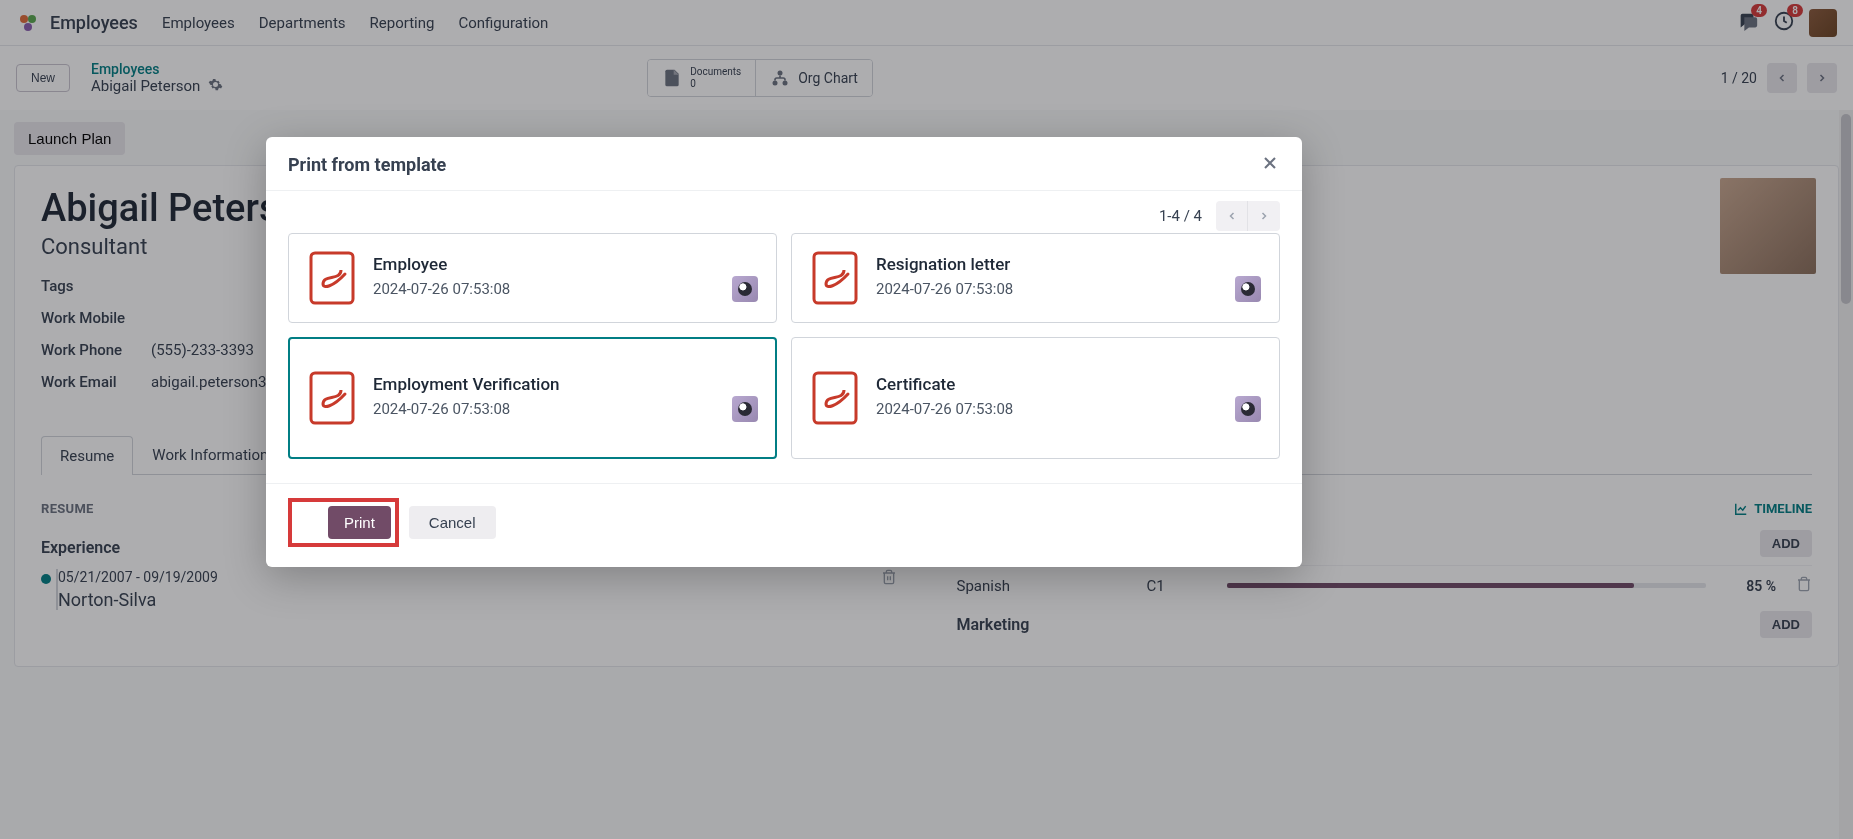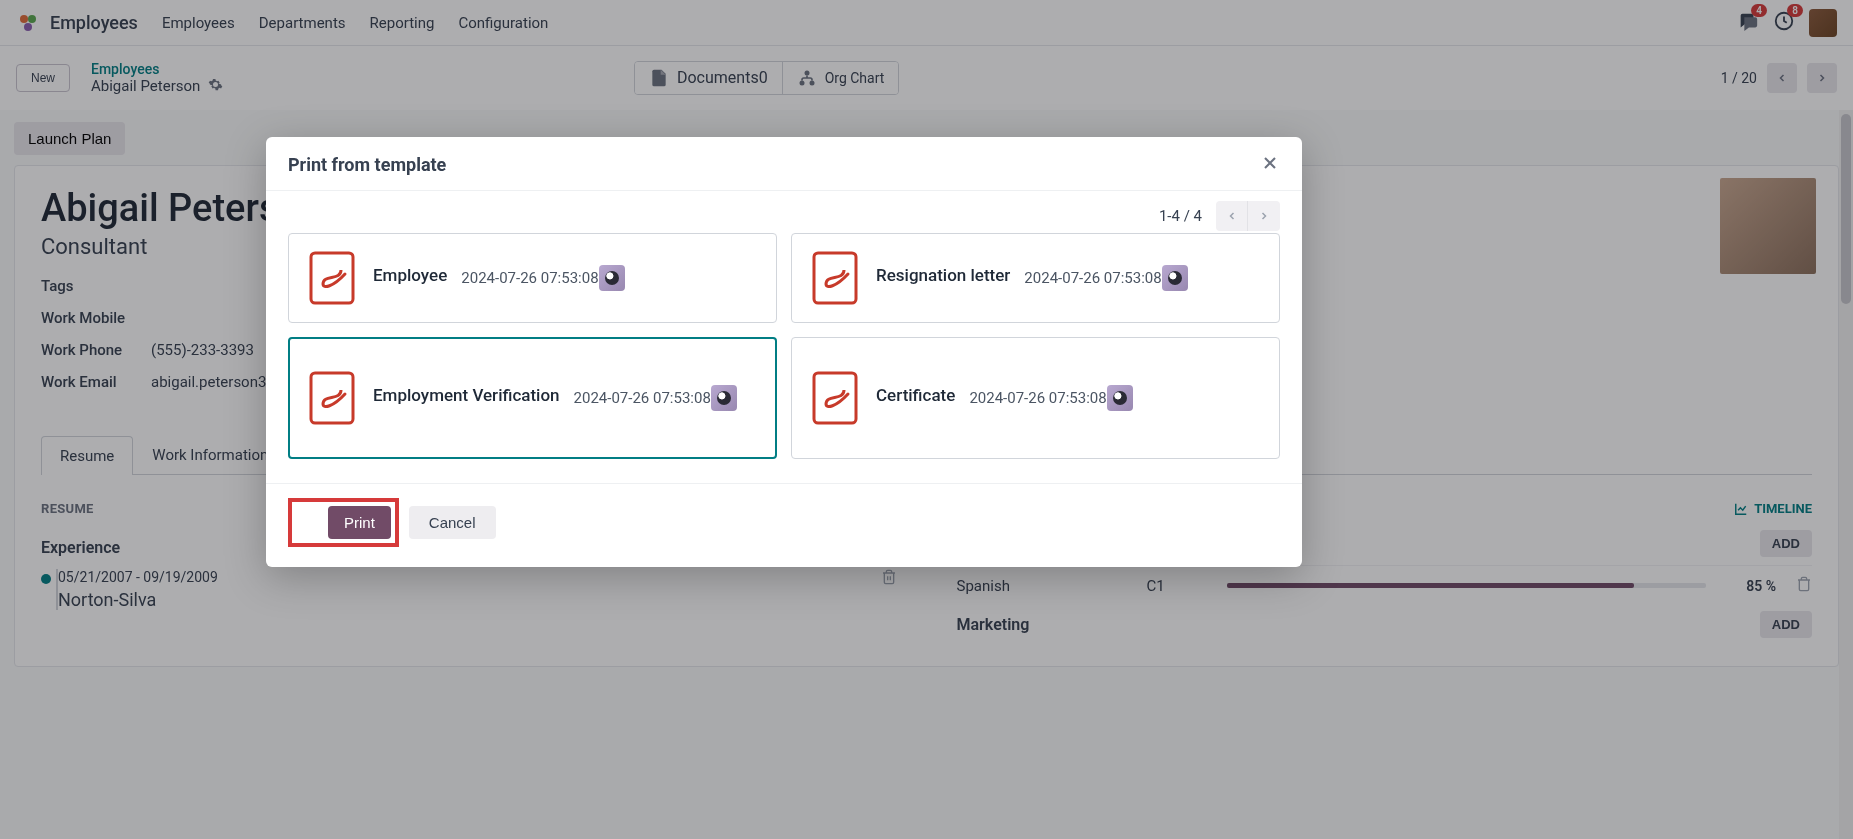--- a/index.html
+++ b/index.html
@@ -18,21 +18,21 @@
   
   .controlbar { height: 64px; background: #fff; display: flex; align-items: center; padding: 0 16px; }
   .new-btn { border: 1px solid #c9c5d0; background: #fff; color: #374151; font-size: 12px; padding: 6px 14px; border-radius: 4px; cursor: pointer; margin-right: 21px; }
   .breadcrumb-block { display: flex; flex-direction: column; }
   .breadcrumb-link { color: #017e84; font-size: 14px; font-weight: 500; cursor: pointer; }
   .breadcrumb-name { font-size: 15px; color: #374151; display: flex; align-items: center; gap: 8px; }
   .gear-icon { color: #6b7280; cursor: pointer; }
   .control-center { margin-left: auto; margin-right: auto; display: flex; gap: 0; border: 1px solid #d1d5db; border-radius: 4px; overflow: hidden; }
   .stat-btn { display: flex; align-items: center; gap: 8px; padding: 6px 14px; background: #fff; cursor: pointer; }
   .stat-btn + .stat-btn { border-left: 1px solid #d1d5db; }
-  .stat-btn .stat-text { display: flex; flex-direction: row; font-size: 16px; line-height: 1.2; color: #374151; }
+  .stat-btn .stat-text { display: flex; flex-direction: column; font-size: 10px; line-height: 1.2; color: #374151; }
   .stat-btn svg { color: #6b7280; }
   .pager-right { margin-left: auto; display: flex; align-items: center; gap: 10px; }
   .pager-text { font-size: 14px; color: #374151; }
   .pager-btn { width: 30px; height: 30px; border: none; background: #e8e6ec; border-radius: 4px; cursor: pointer; display: flex; align-items: center; justify-content: center; color: #6b7280; }
   
   
   .main { padding: 12px 14px; position: relative; }
   .launch-btn { background: #e8e6ec; border: none; padding: 8px 14px; font-size: 15px; border-radius: 4px; cursor: pointer; margin-bottom: 10px; }
   .card { background: #fff; border: 1px solid #e5e7eb; border-radius: 4px; padding: 20px 26px; position: relative; }
   .emp-name { font-size: 38px; font-weight: 500; color: #1f2937; margin-bottom: 4px; }
@@ -75,21 +75,21 @@
   .modal-body { padding: 10px 22px 24px; border-top: 1px solid #eef0f2; border-bottom: 1px solid #eef0f2; }
   .modal-pager { display: flex; justify-content: flex-end; align-items: center; gap: 0; margin-bottom: 2px; }
   .modal-pager-text { font-size: 15px; color: #374151; margin-right: 14px; }
   .modal-pager-btns { display: flex; background: #f1f0f3; border-radius: 4px; overflow: hidden; }
   .modal-pager-btn { width: 32px; height: 30px; border: none; background: transparent; cursor: pointer; display: flex; align-items: center; justify-content: center; color: #9ca3af; }
   .modal-pager-btn:first-child { border-right: 1px solid #e2e2e6; }
   .template-grid { display: grid; grid-template-columns: 1fr 1fr; gap: 14px; }
   .template-card { border: 1px solid #d1d5db; border-radius: 4px; padding: 16px 18px; display: flex; align-items: center; gap: 16px; cursor: pointer; background: #fff; }
   .template-card.selected { border: 2px solid #017e84; padding: 31px 17px; }
   .pdf-icon { width: 50px; height: 56px; flex-shrink: 0; }
-  .template-info { flex: 1; display: flex; flex-direction: row; gap: 14px; }
+  .template-info { flex: 1; display: flex; flex-direction: column; gap: 2px; }
   .template-name { font-size: 17px; font-weight: 500; color: #1f2937; }
   .template-date { font-size: 15px; color: #4b5563; }
   .template-thumb { width: 26px; height: 26px; border-radius: 4px; background: linear-gradient(135deg,#b8a8d0,#9888b0); align-self: flex-end; display:flex; align-items:center; justify-content:center; }
   .template-thumb-inner { width:14px; height:14px; border-radius:50%; background: radial-gradient(circle at 35% 35%, #fff 0 25%, #2a2a35 30% 100%); }
   
   .modal-footer { padding: 14px 22px 20px; display: flex; gap: 10px; align-items: center; }
   .print-btn-wrap { border: 4px solid #d63a3a; padding: 4px; display: inline-block; }
   .print-btn { background: #714b67; color: #fff; border: none; padding: 8px 16px; font-size: 15px; border-radius: 4px; cursor: pointer; margin-left: 32px; }
   .cancel-btn { background: #eeedf0; border: none; padding: 8px 20px; font-size: 15px; border-radius: 4px; cursor: pointer; color: #374151; }
   

